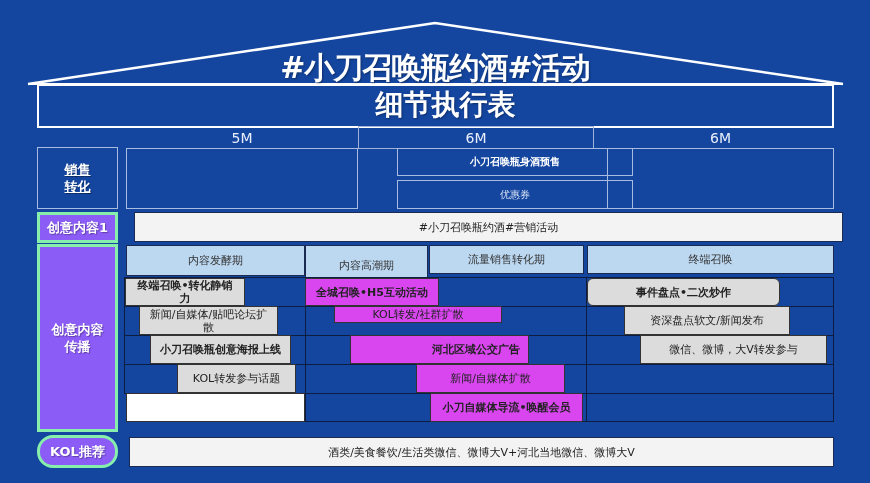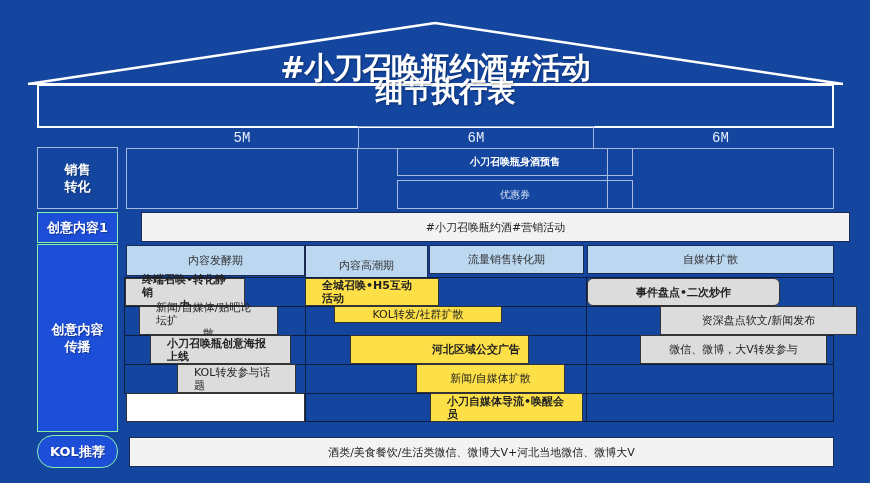--- a/index.html
+++ b/index.html
@@ -5,74 +5,74 @@
   html, body { margin:0; padding:0; }
   body {
     width:870px; height:483px; overflow:hidden; position:relative;
     background:#1446a0;
     font-family:"DejaVu Sans","Liberation Sans",sans-serif;
   }
   .abs { position:absolute; box-sizing:border-box; }
   .roof { position:absolute; left:0; top:0; width:870px; height:130px; }
   .title1 { left:0; width:870px; top:50px; text-align:center; color:#fff; font-weight:bold; font-size:30px; line-height:36px; text-shadow:1px 1px 2px rgba(0,0,0,.35); letter-spacing:-1px; }
   .title-rect { left:37px; top:84px; width:797px; height:44px; border:2px solid #fff; }
-  .title2 { left:37px; width:797px; top:74px; text-align:center; color:#fff; font-weight:bold; font-size:28px; line-height:36px; text-shadow:1px 1px 2px rgba(0,0,0,.35);padding-left:20px; }
-  .month { color:#e8eefa; font-size:14px; text-align:center; top:129px; height:16px; line-height:18px;font-family:Liberation Mono, monospace; }
+  .title2 { left:37px; width:797px; top:87px; text-align:center; color:#fff; font-weight:bold; font-size:28px; line-height:36px; text-shadow:1px 1px 2px rgba(0,0,0,.35);padding-left:20px; }
+  .month { color:#e8eefa; font-size:14px; text-align:center; top:129px; height:16px; line-height:18px; }
   .month-hl { left:358px; top:126px; width:236px; height:23px; border:1.5px solid #9fb3d6; }
-  .lbl { background:#1d4ed8; color:#fff; font-weight:bold; font-size:13px; display:flex; align-items:center; justify-content:center; text-align:center; border:1px solid #86efac; line-height:17px; text-shadow:1px 1px 1px rgba(0,0,0,.3); }
+  .lbl { background:#8b5cf6; color:#fff; font-weight:bold; font-size:13px; display:flex; align-items:center; justify-content:center; text-align:center; border:3px solid #86efac; line-height:17px; text-shadow:1px 1px 1px rgba(0,0,0,.3); }
   .lbl.blue { background:#1446a0; border:1.5px solid #a8bce0; }
   .outline { border:1.5px solid #a8bce0; }
   .cell-out { color:#fff; font-size:10px; display:flex; align-items:center; justify-content:center; font-weight:bold;margin-left:32px; }
   .cell-out.light { font-weight:normal; color:#dde6f6; }
   .whitebar { background:#f3f3f3; border:1.5px solid #1a2a50; color:#222; font-size:11px; display:flex; align-items:center; justify-content:center; }
   .phase { background:#bcd7f0; border:1.5px solid #1a2a50; color:#333; font-size:11px; display:flex; align-items:center; justify-content:center; }
   .gridrow { border:1.5px solid #0d1d3f; background:#1446a0; }
-  .task { border:1px solid #333; color:#222; font-size:11px; display:flex; align-items:center; justify-content:center; text-align:left; line-height:13px; padding:0 16px; }
+  .task { border:1px solid #333; color:#222; font-size:11px; display:flex; align-items:center; justify-content:center; text-align:center; line-height:13px; padding:0 9px; }
   .task.light { background:#dcdcdc; }
-  .task.mid { background:#fde047; }
+  .task.mid { background:#d946ef; }
   .task.bold { font-weight:bold; }
   .task.white { background:#ffffff; }
 </style>
 </head>
 <body>
 
 <svg class="roof" viewBox="0 0 870 130">
   <polyline points="28,84 435,23 843,84" fill="none" stroke="#ffffff" stroke-width="2.5"></polyline>
   <line x1="28" y1="84" x2="843" y2="84" stroke="#ffffff" stroke-width="2"></line>
 </svg>
 <div class="abs title-rect"></div>
 <div class="abs title1">#小刀召唤瓶约酒#活动</div>
 <div class="abs title2">细节执行表</div>
 
 <div class="abs month-hl"></div>
 <div class="abs month" style="left:126px;width:232px;">5M</div>
 <div class="abs month" style="left:358px;width:236px;">6M</div>
 <div class="abs month" style="left:607px;width:227px;">6M</div>
 
-<div class="abs lbl blue" style="left:37px;top:147px;width:81px;height:62px;flex-direction:column;">
+<div class="abs lbl blue" style="left:37px;top:147px;width:81px;height:62px;flex-direction:column;text-decoration:underline;">
   <span>销售</span>
   <span>转化</span>
 </div>
 <div class="abs outline" style="left:126px;top:148px;width:232px;height:61px;"></div>
 <div class="abs outline cell-out" style="left:365px;top:148px;width:236px;height:28px;">小刀召唤瓶身酒预售</div>
 <div class="abs outline cell-out light" style="left:365px;top:180px;width:236px;height:29px;">优惠券</div>
 <div class="abs outline" style="left:607px;top:148px;width:227px;height:61px;"></div>
 
 <div class="abs lbl" style="left:37px;top:212px;width:81px;height:31px;">创意内容1</div>
-<div class="abs whitebar" style="left:141px;top:212px;width:709px;height:30px;">#小刀召唤瓶约酒#营销活动</div>
+<div class="abs whitebar" style="left:134px;top:212px;width:709px;height:30px;">#小刀召唤瓶约酒#营销活动</div>
 
 <div class="abs lbl" style="left:37px;top:244px;width:81px;height:188px;flex-direction:column;">
   <span>创意内容</span>
   <span>传播</span>
 </div>
 
 <div class="abs phase" style="left:126px;top:245px;width:179px;height:31px;">内容发酵期</div>
 <div class="abs phase" style="left:305px;top:245px;width:123px;height:41px;">内容高潮期</div>
 <div class="abs phase" style="left:429px;top:245px;width:155px;height:29px;">流量销售转化期</div>
-<div class="abs phase" style="left:587px;top:245px;width:247px;height:29px;">自媒体扩散</div>
+<div class="abs phase" style="left:587px;top:245px;width:247px;height:29px;">终端召唤</div>
 
 <div class="abs gridrow" style="left:124px;top:277px;width:182px;height:30px;"></div>
 <div class="abs gridrow" style="left:124px;top:306px;width:182px;height:30px;"></div>
 <div class="abs gridrow" style="left:124px;top:335px;width:182px;height:30px;"></div>
 <div class="abs gridrow" style="left:124px;top:364px;width:182px;height:30px;"></div>
 
 <div class="abs gridrow" style="left:305px;top:277px;width:282px;height:30px;"></div>
 <div class="abs gridrow" style="left:305px;top:306px;width:282px;height:30px;"></div>
 <div class="abs gridrow" style="left:305px;top:335px;width:282px;height:30px;"></div>
 <div class="abs gridrow" style="left:305px;top:364px;width:282px;height:30px;"></div>
@@ -96,17 +96,17 @@
 <div class="abs task light" style="left:177px;top:364px;width:119px;height:29px;">KOL转发参与话题</div>
 <div class="abs task white" style="left:126px;top:393px;width:179px;height:29px;"></div>
 
 <div class="abs task mid bold" style="left:305px;top:278px;width:134px;height:28px;">全城召唤•H5互动活动</div>
 <div class="abs task mid" style="left:334px;top:306px;width:168px;height:17px;">KOL转发/社群扩散</div>
 <div class="abs task mid bold" style="left:350px;top:335px;width:179px;height:29px;justify-content:flex-end;padding-right:8px;">河北区域公交广告</div>
 <div class="abs task mid" style="left:416px;top:364px;width:149px;height:29px;">新闻/自媒体扩散</div>
 <div class="abs task mid bold" style="left:430px;top:393px;width:153px;height:29px;">小刀自媒体导流•唤醒会员</div>
 
 <div class="abs task light bold" style="left:587px;top:278px;width:193px;height:28px;border-radius:6px;">事件盘点•二次炒作</div>
-<div class="abs task light" style="left:660px;top:306px;width:197px;height:29px;">资深盘点软文/新闻发布</div>
+<div class="abs task light" style="left:624px;top:306px;width:166px;height:29px;">资深盘点软文/新闻发布</div>
 <div class="abs task light" style="left:640px;top:335px;width:187px;height:29px;">微信、微博，大V转发参与</div>
 
 <div class="abs lbl" style="left:37px;top:435px;width:81px;height:33px;border-radius:16px;">KOL推荐</div>
 <div class="abs whitebar" style="left:129px;top:437px;width:705px;height:30px;">酒类/美食餐饮/生活类微信、微博大V+河北当地微信、微博大V</div>
 
 </body></html>

